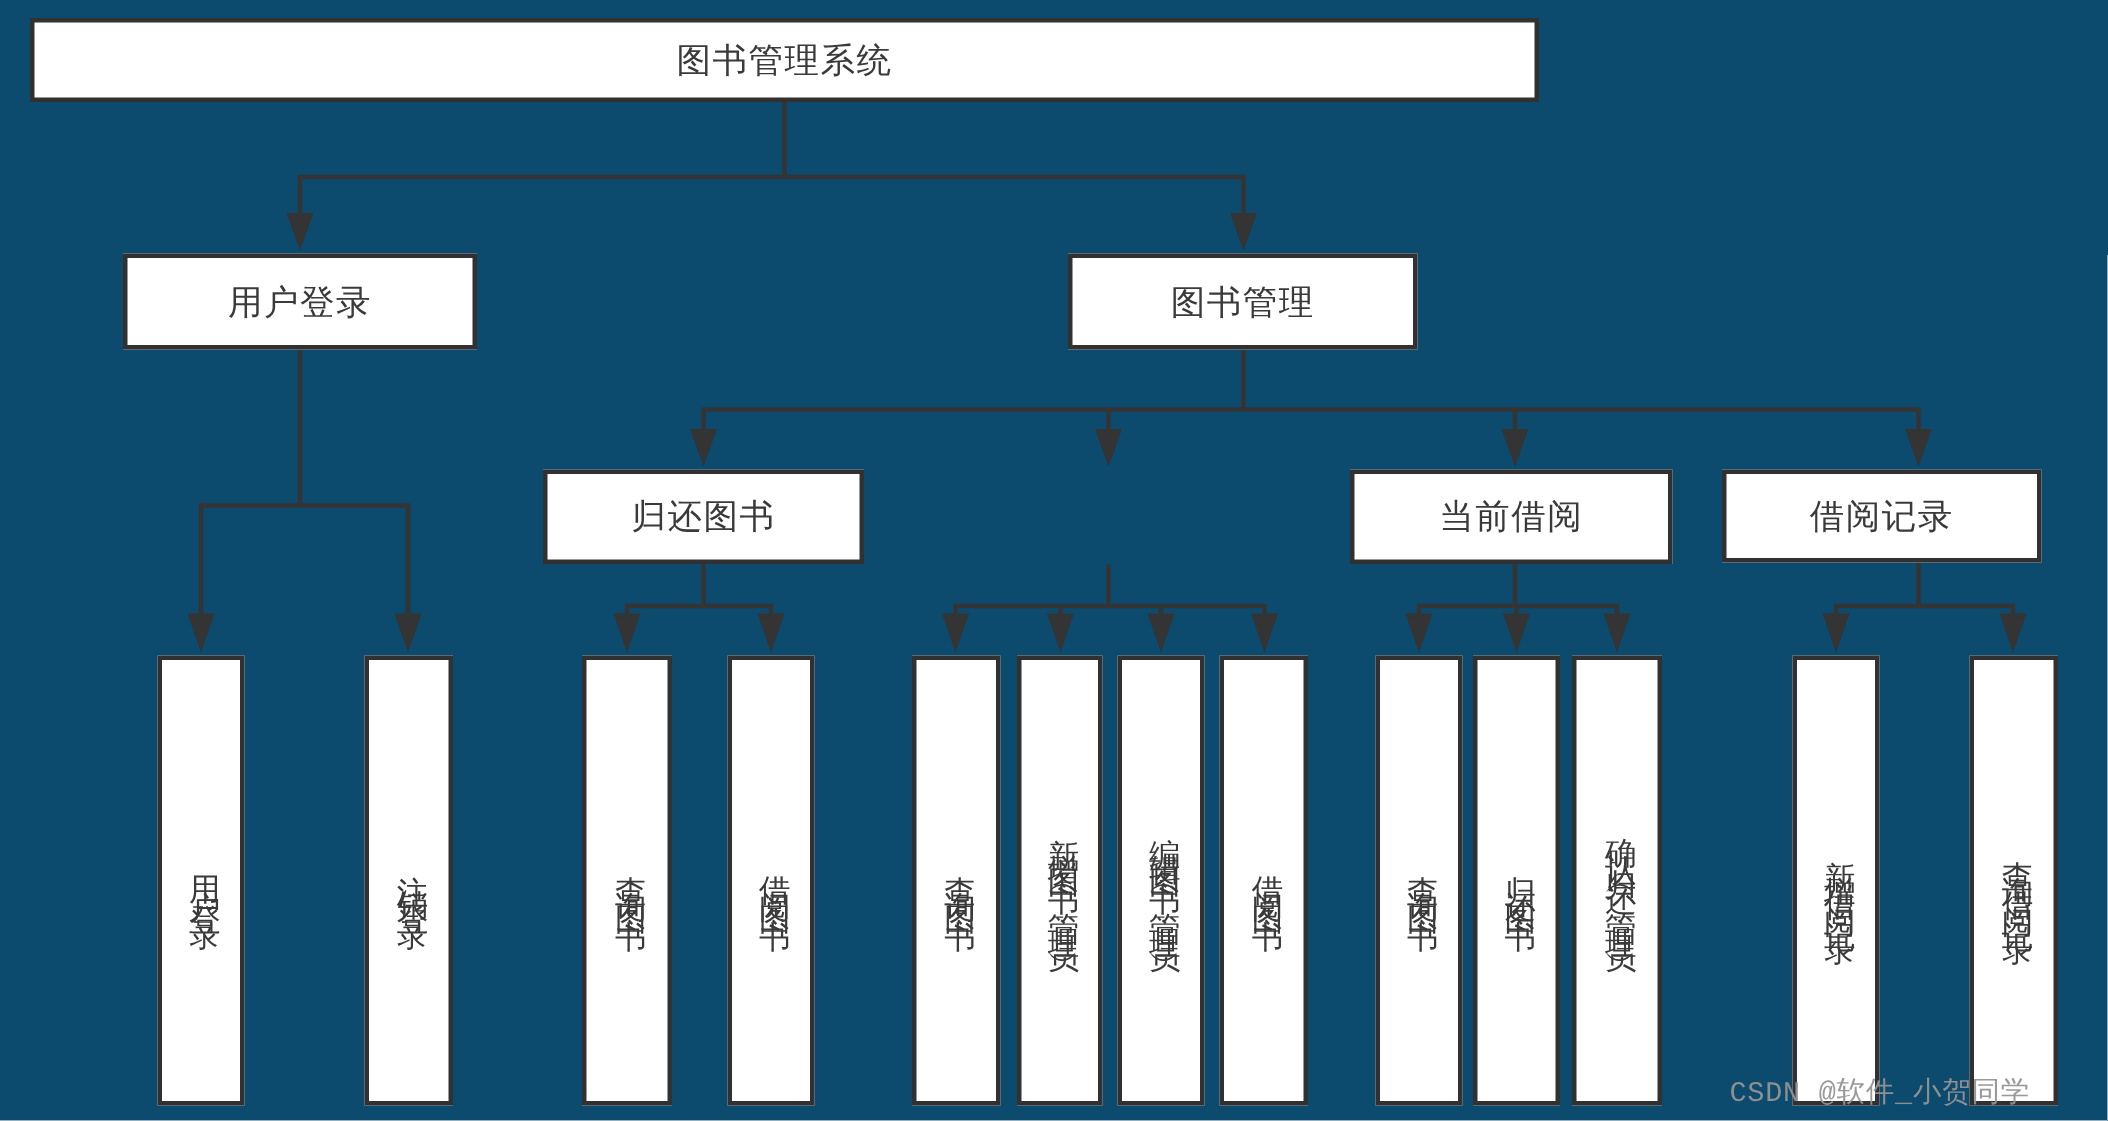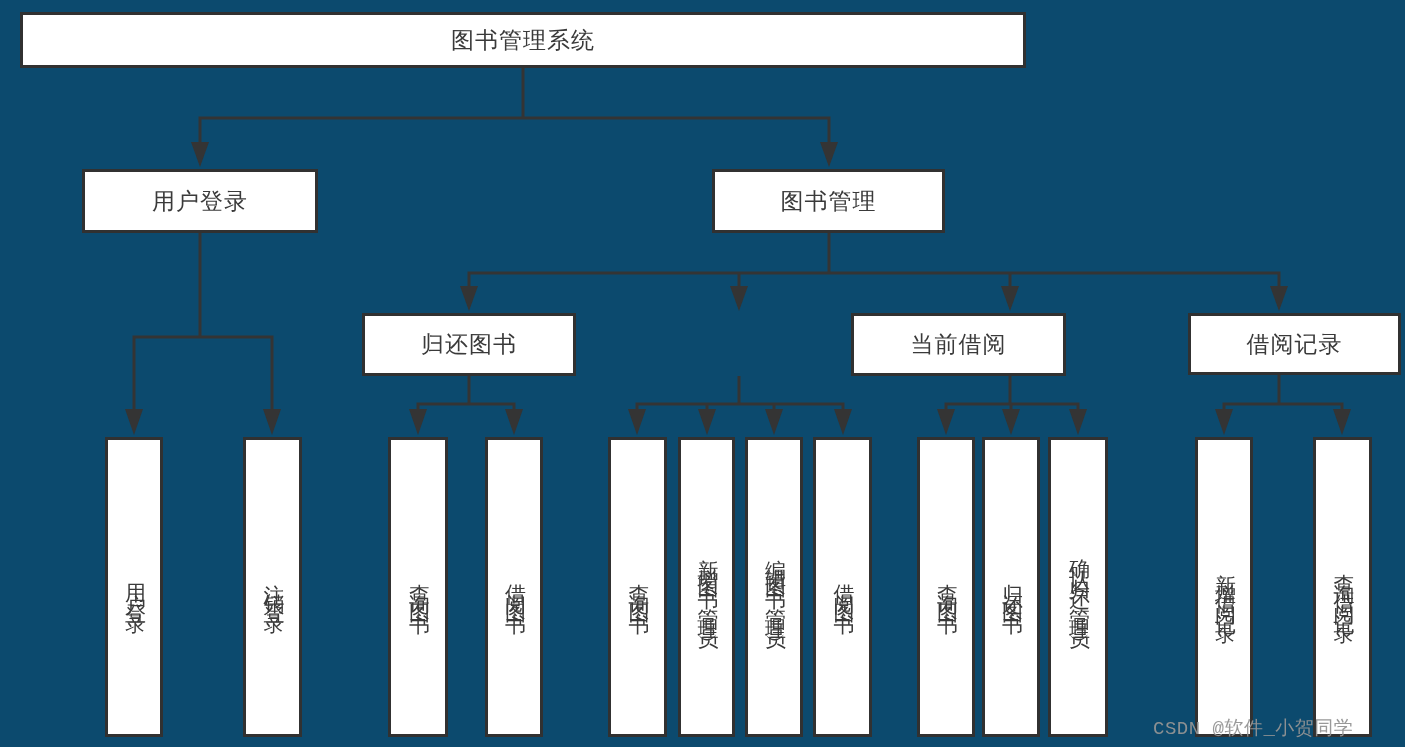--- a/index.html
+++ b/index.html
@@ -96,24 +96,24 @@
   <div class="box" style="left:82px; top:169px; width:236px; height:64px;">
     <span class="hlabel">用户登录</span>
   </div>
   <div class="box" style="left:712px; top:169px; width:233px; height:64px;">
     <span class="hlabel">图书管理</span>
   </div>
 
   <div class="box" style="left:362px; top:313px; width:214px; height:63px;">
     <span class="hlabel">归还图书</span>
   </div>
-  <div class="box" style="left:851px; top:313px; width:215px; height:63px;">
+  <div class="box" style="left:900px; top:313px; width:215px; height:63px;">
     <span class="hlabel">当前借阅</span>
   </div>
-  <div class="box" style="left:1188px; top:313px; width:213px; height:62px;">
+  <div class="box" style="left:1148px; top:313px; width:213px; height:62px;">
     <span class="hlabel">借阅记录</span>
   </div>
 
   <div class="box leaf" style="left:105px; top:437px; width:58px; height:300px;">
     <span class="vtext">用户登录</span>
   </div>
   <div class="box leaf" style="left:243px; top:437px; width:59px; height:300px;">
     <span class="vtext">注销登录</span>
   </div>
 

